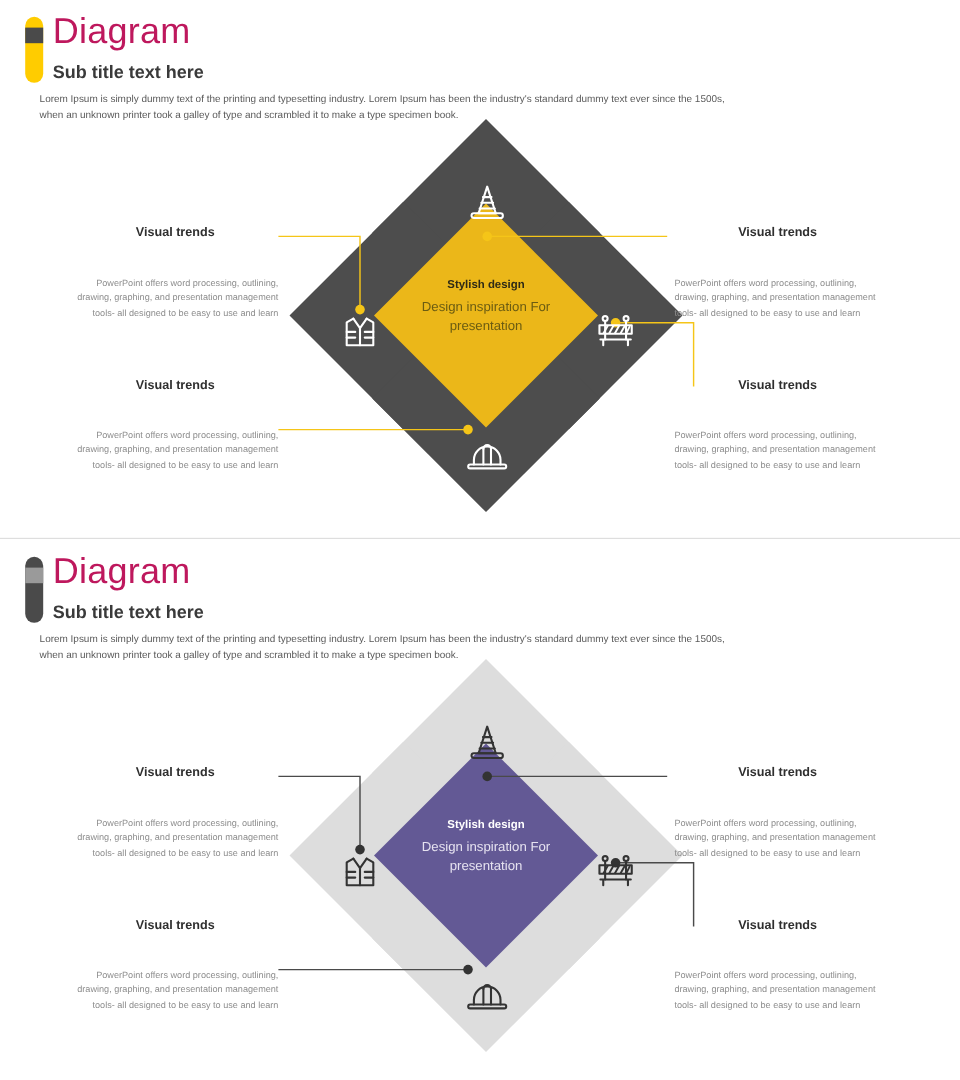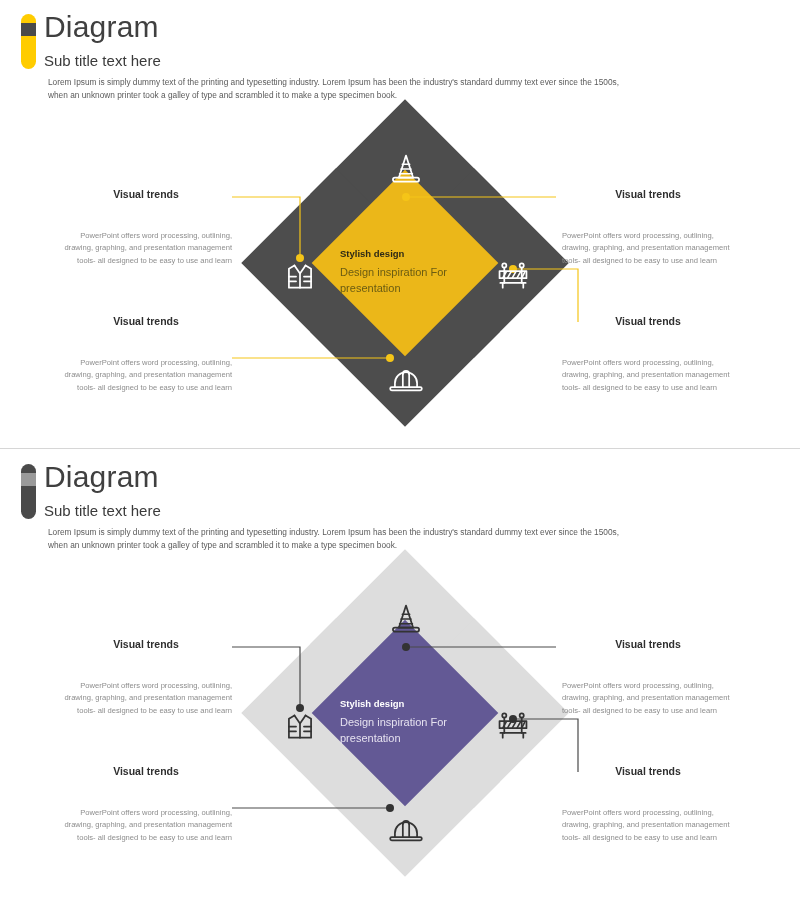--- a/index.html
+++ b/index.html
@@ -14,42 +14,42 @@
   .slide { position: absolute; left: 0; width: 800px; height: 448px; background: #fff; overflow: hidden; }
   .slide-1 { top: 0; }
   .slide-2 { top: 450px; }
   .divider { position: absolute; left: 0; top: 448px; width: 800px; height: 1px; background: #d6d6d6; }
   .divider-top { position: absolute; left: 0; top: 0; width: 800px; height: 1px; background: #e2e2e2; }
 
   
   .hdr-marker { position: absolute; left: 21px; top: 14px; width: 15px; height: 55px; border-radius: 8px; }
   .hdr-marker .seg { position: absolute; left: 0; top: 9px; width: 15px; height: 13px; }
 
-  .hdr-title { position: absolute; left: 44px; top: 10px; font-size: 30px; font-weight: 400; color: #404040; letter-spacing: .2px; text-align: right; }
-  .hdr-sub { position: absolute; left: 44px; top: 52px; font-size: 15px; font-weight: 400; color: #3a3a3a; }
-  .hdr-body { position: absolute; left: 48px; top: 76px; width: 720px; font-size: 8.3px; line-height: 1.55; color: #5a5a5a; }
+  .hdr-title { position: absolute; left: 44px; top: 10px; font-size: 30px; font-weight: 400; color: #be185d; letter-spacing: .2px; text-align: right; }
+  .hdr-sub { position: absolute; left: 44px; top: 52px; font-size: 15px; font-weight: 700; color: #3a3a3a; }
+  .hdr-body { position: absolute; left: 33px; top: 76px; width: 720px; font-size: 8.3px; line-height: 1.55; color: #5a5a5a; }
 
   
   .stage { position: absolute; left: 0; top: 0; width: 800px; height: 448px; }
   .stage svg { position: absolute; left: 0; top: 0; }
 
   
   .lbl { position: absolute; width: 172px; }
   .lbl .t { font-size: 10.5px; font-weight: 700; color: #2f2f2f; margin-bottom: 3px; text-align: center; }
   .lbl .d { font-size: 7.6px; line-height: 1.62; color: #8d8d8d; margin-top: 30px; }
   .lbl.r { text-align: right; }
   .lbl.l { text-align: left; }
 
   .lbl-tl { left: 60px; top: 188px; }
   .lbl-bl { left: 60px; top: 315px; }
   .lbl-tr { left: 562px; top: 188px; }
   .lbl-br { left: 562px; top: 315px; }
 
   
-  .ctr { position: absolute; left: 340px; top: 248px; width: 130px; }
+  .ctr { position: absolute; left: 340px; top: 232px; width: 130px; text-align: center; }
   .ctr .h { font-size: 9.5px; font-weight: 700; margin-bottom: 6px; }
   .ctr .p { font-size: 11px; line-height: 1.45; }
 </style>
 </head>
 <body>
 
 <div class="page">
   <div class="divider-top"></div>
   <div class="divider"></div>
   <div id="slides-root">

